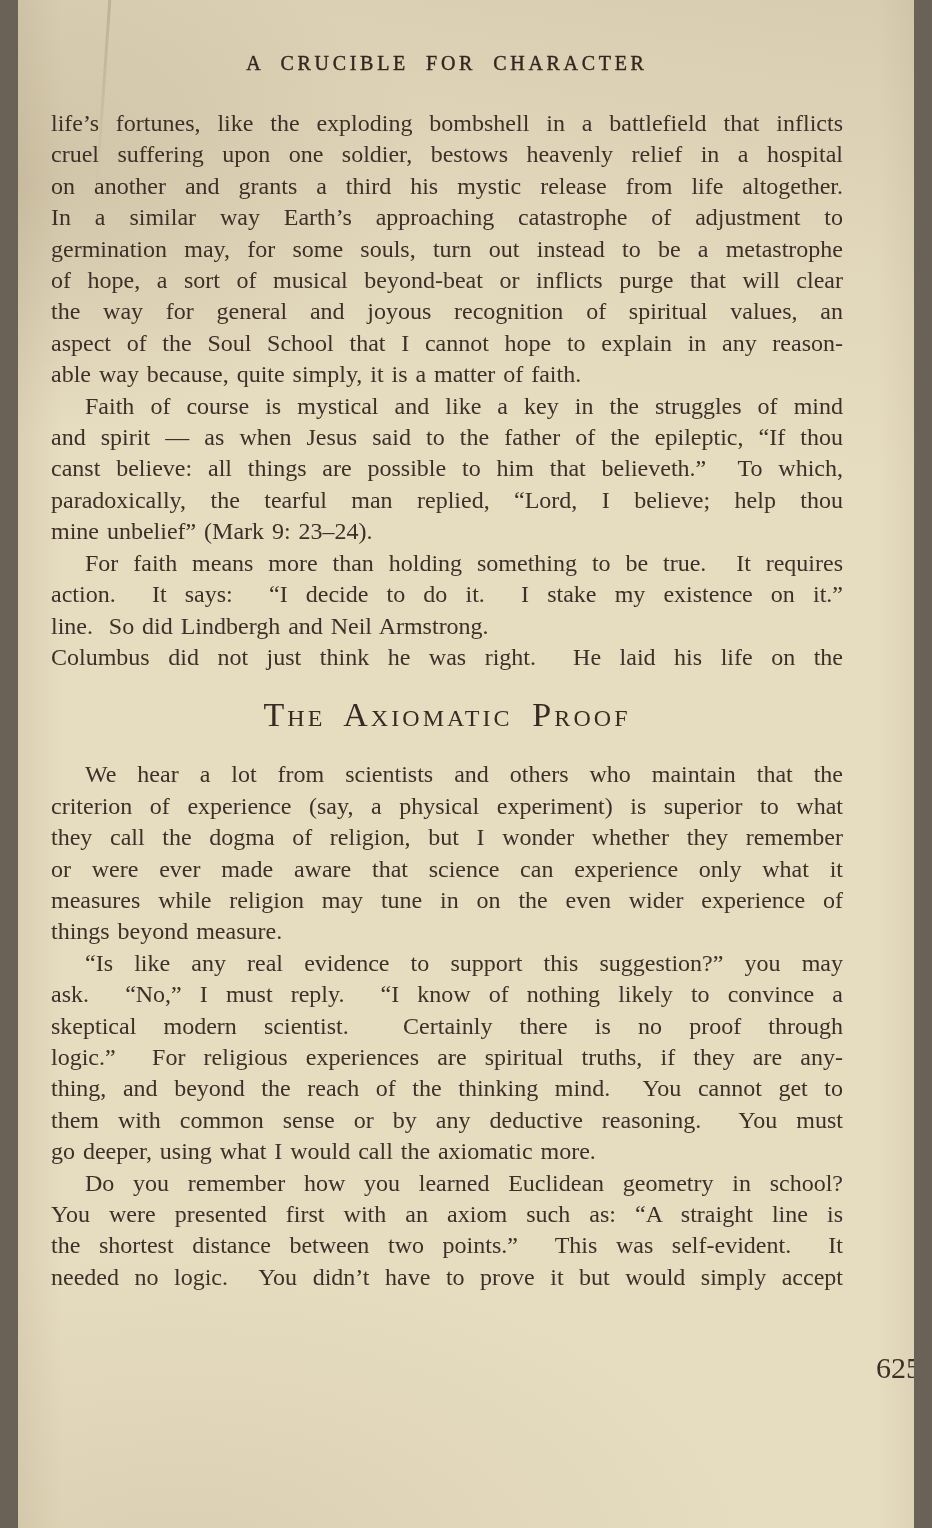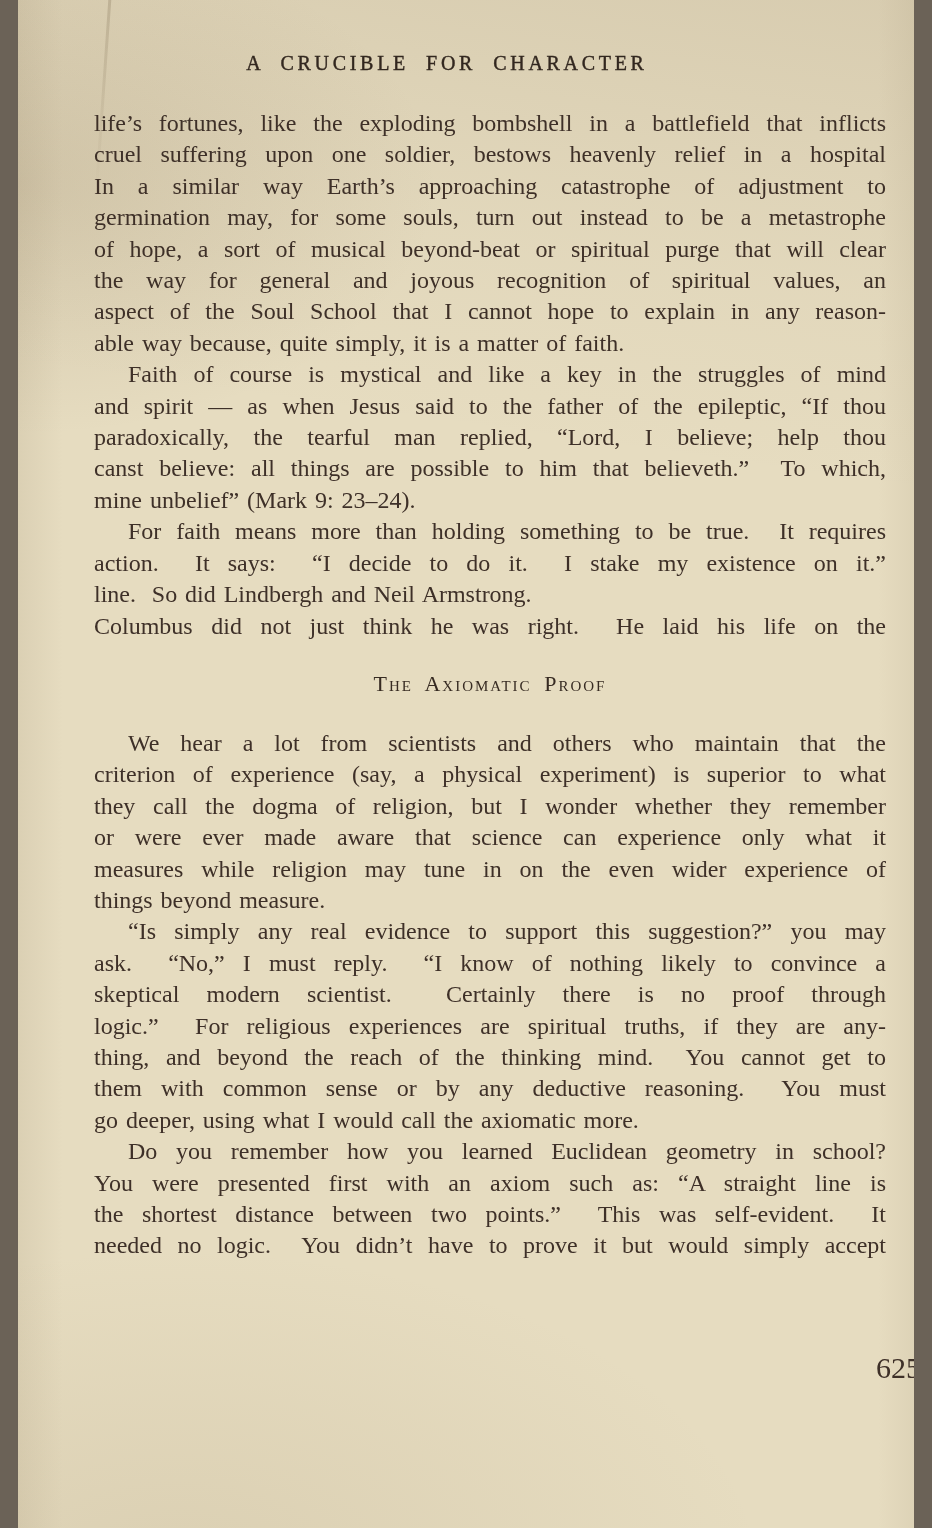--- a/index.html
+++ b/index.html
@@ -43,38 +43,37 @@
     letter-spacing: 0.185em;
     word-spacing: 0.42em;
     color: #32271f;
     -webkit-text-stroke: 0.4px #32271f;
   }
   .body-text {
     position: absolute;
     top: 108px;
     left: 33px;
     width: 792px;
-    margin-left: 43px;
   }
   .line {
     font-size: 24px;
     line-height: 31.4px;
     text-align: justify;
     text-align-last: justify;
     word-spacing: 0.08em;
   }
   .line.para-end {
     text-align-last: left;
   }
   .line.indent {
     text-indent: 34px;
   }
   .section-heading {
     font-variant: small-caps;
-    font-size: 22px;
+    font-size: 34px;
     line-height: 40px;
     margin-top: 22px;
     margin-bottom: 24px;
     text-align: center;
     letter-spacing: 0.09em;
     word-spacing: 0.24em;
     color: #372b22;
   }
   .page-number {
     position: absolute;
@@ -88,51 +87,52 @@
 </head>
 <body>
 
 <div class="page">
   <div class="crease"></div>
   <div class="running-head">A CRUCIBLE FOR CHARACTER</div>
   <div class="body-text" id="body-container">
       <div class="paragraph">
         <div class="line">life’s fortunes, like the exploding bombshell in a battlefield that inflicts</div>
         <div class="line">cruel suffering upon one soldier, bestows heavenly relief in a hospital</div>
+        <div class="line">on another and grants a third his mystic release from life altogether.</div>
         <div class="line">In a similar way Earth’s approaching catastrophe of adjustment to</div>
         <div class="line">germination may, for some souls, turn out instead to be a metastrophe</div>
-        <div class="line">of hope, a sort of musical beyond-beat or spiritual purge that will clear</div>
+        <div class="line">of hope, a sort of musical beyond-beat or inflicts purge that will clear</div>
         <div class="line">the way for general and joyous recognition of spiritual values, an</div>
         <div class="line">aspect of the Soul School that I cannot hope to explain in any reason-</div>
         <div class="line para-end">able way because, quite simply, it is a matter of faith.</div>
       </div>
       <div class="paragraph">
         <div class="line indent">Faith of course is mystical and like a key in the struggles of mind</div>
         <div class="line">and spirit — as when Jesus said to the father of the epileptic, “If thou</div>
+        <div class="line">canst believe: all things are possible to him that believeth.”&nbsp; To which,</div>
         <div class="line">paradoxically, the tearful man replied, “Lord, I believe; help thou</div>
-        <div class="line">canst believe: all things are possible to him that believeth.”&nbsp; To which,</div>
         <div class="line para-end">mine unbelief” (Mark 9: 23–24).</div>
       </div>
       <div class="paragraph">
         <div class="line indent">For faith means more than holding something to be true.&nbsp; It requires</div>
         <div class="line">action.&nbsp; It says:&nbsp; “I decide to do it.&nbsp; I stake my existence on it.”</div>
         <div class="line para-end">line.&nbsp; So did Lindbergh and Neil Armstrong.</div>
         <div class="line">Columbus did not just think he was right.&nbsp; He laid his life on the</div>
       </div>
       <div class="section-heading">The Axiomatic Proof</div>
       <div class="paragraph">
         <div class="line indent">We hear a lot from scientists and others who maintain that the</div>
         <div class="line">criterion of experience (say, a physical experiment) is superior to what</div>
         <div class="line">they call the dogma of religion, but I wonder whether they remember</div>
         <div class="line">or were ever made aware that science can experience only what it</div>
         <div class="line">measures while religion may tune in on the even wider experience of</div>
         <div class="line para-end">things beyond measure.</div>
       </div>
       <div class="paragraph">
-        <div class="line indent">“Is simply any real evidence to support this suggestion?” you may</div>
+        <div class="line indent">“Is like any real evidence to support this suggestion?” you may</div>
         <div class="line">ask.&nbsp; “No,” I must reply.&nbsp; “I know of nothing likely to convince a</div>
         <div class="line">skeptical modern scientist.&nbsp; Certainly there is no proof through</div>
         <div class="line">logic.”&nbsp; For religious experiences are spiritual truths, if they are any-</div>
         <div class="line">thing, and beyond the reach of the thinking mind.&nbsp; You cannot get to</div>
         <div class="line">them with common sense or by any deductive reasoning.&nbsp; You must</div>
         <div class="line para-end">go deeper, using what I would call the axiomatic more.</div>
       </div>
       <div class="paragraph">
         <div class="line indent">Do you remember how you learned Euclidean geometry in school?</div>
         <div class="line">You were presented first with an axiom such as: “A straight line is</div>

